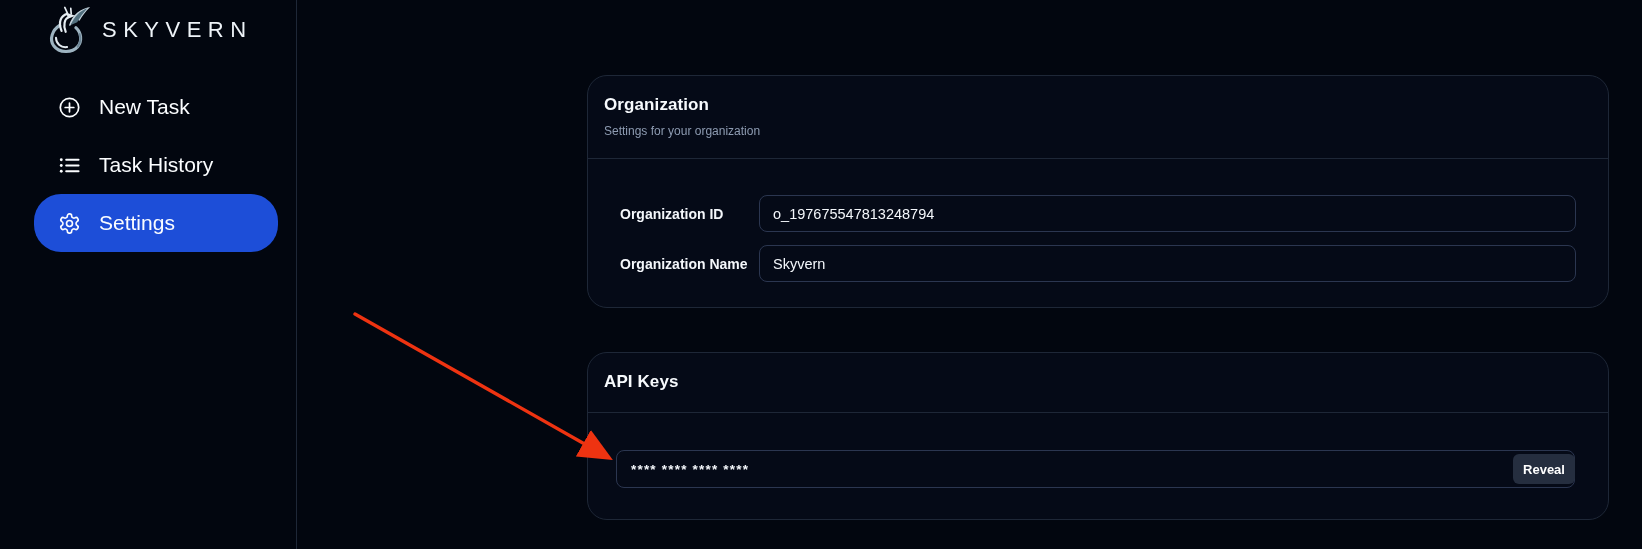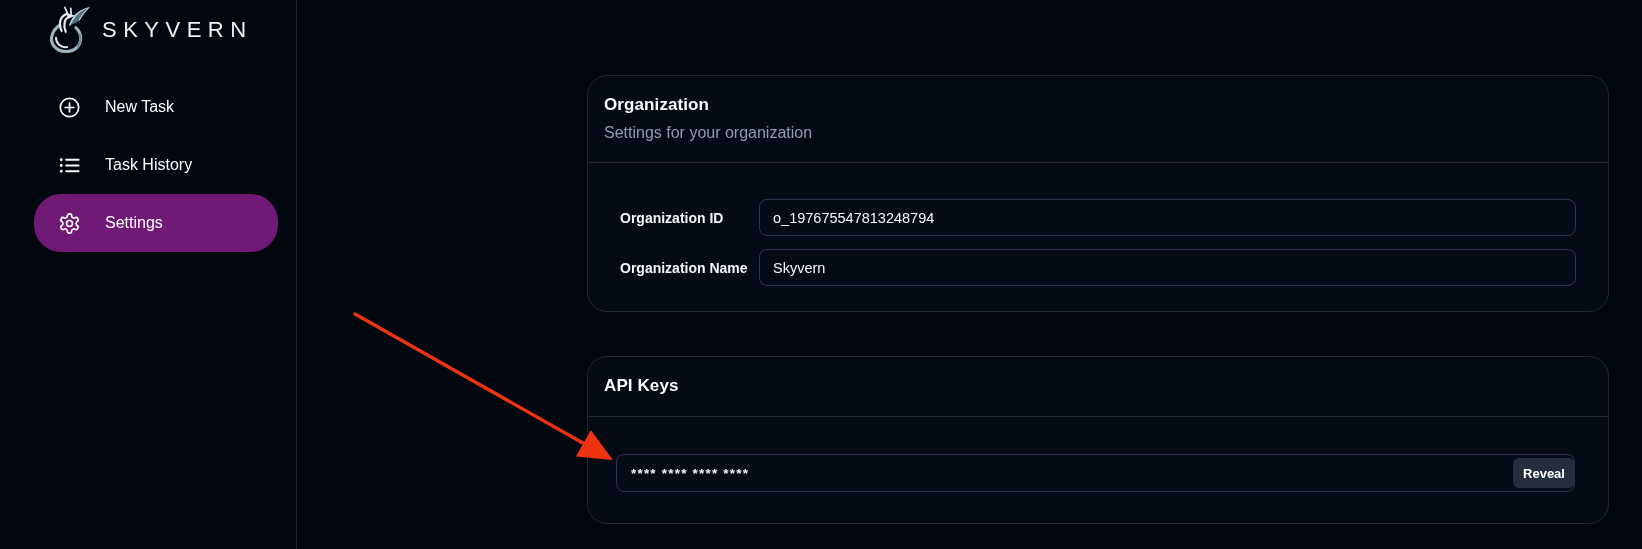--- a/index.html
+++ b/index.html
@@ -22,39 +22,39 @@
   .logo {
     display:flex; align-items:center; gap:10px;
     padding:2px 0 0 28px; height:58px; cursor:pointer;
   }
   .logo-mark svg { display:block; }
   .logo-text {
     font-size:22px; letter-spacing:6.5px; font-weight:500; color:#eef3f8;
   }
   .nav { margin:20px 18px 0 18px; display:flex; flex-direction:column; }
   .nav-item {
-    height:58px; display:flex; align-items:center; gap:24px;
+    height:58px; display:flex; align-items:center; gap:18px;
     padding-left:24px; border-radius:12px; cursor:pointer;
-    font-size:16px; color:#fbfdff;
+    font-size:21px; color:#fbfdff;
   }
-  .nav-item.active { background:#701a75;border-radius:27px; }
+  .nav-item.active { background:#1d4ed8;border-radius:27px; }
   .nav-icon { width:23px; height:23px; display:flex; align-items:center; justify-content:center; }
   .nav-icon svg { display:block; }
 
   
   .main { position:absolute; left:571px; top:75px; width:1022px; }
   .card {
     background:#050a17;
     border:1px solid #1e2737;
     border-radius:20px;
   }
   .card + .card { margin-top:44px; }
   .card-header { padding:19px 16px 20px 16px; border-bottom:1px solid #1e2737; }
   .card-title { font-size:17px; font-weight:700; color:#f7fafd; letter-spacing:.1px; }
-  .card-subtitle { margin-top:9px; font-size:16px; color:#8e9cb2; }
+  .card-subtitle { margin-top:9px; font-size:12px; color:#8e9cb2; }
   .card-body { padding:36px 32px 25px 32px; }
 
   .field-row { display:flex; align-items:center; }
   .field-row + .field-row { margin-top:13px; }
   .field-label { flex:0 0 139px; font-size:14px; font-weight:700; color:#f4f7fb; }
   .text-input {
     flex:1; height:37px;
     background:transparent; border:1px solid #2b3650; border-radius:8px;
     color:#f4f7fb; font-size:14.5px; padding:0 13px;
     font-family:"Liberation Sans", sans-serif; outline:none;

